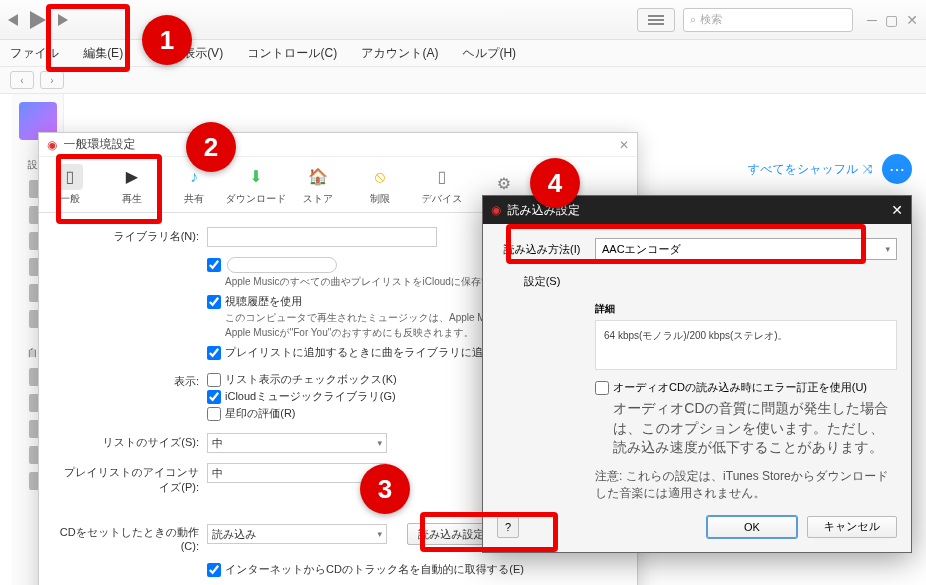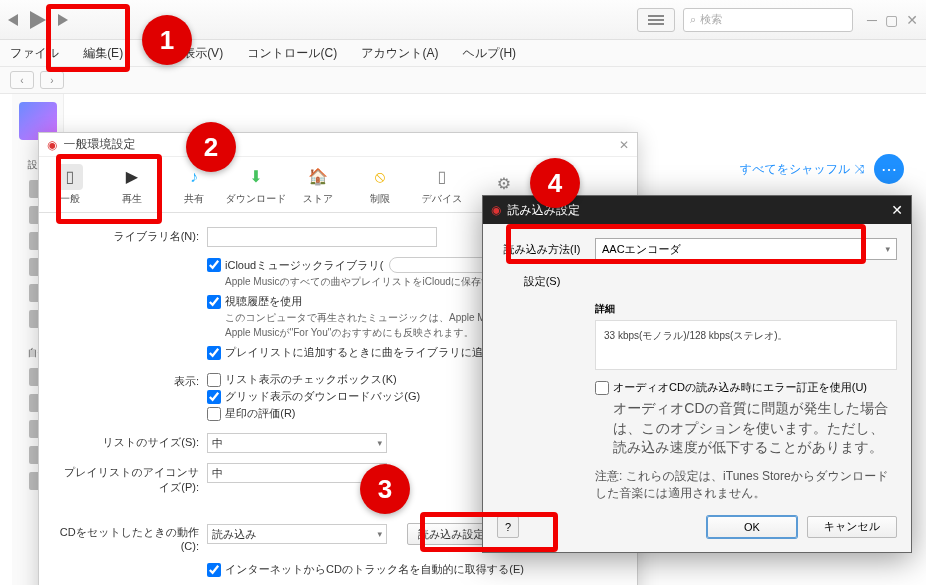--- a/index.html
+++ b/index.html
@@ -28,21 +28,21 @@
 .navbtn { width: 24px; height: 18px; border: 1px solid #d0d0d0; border-radius: 3px; display: flex; align-items: center; justify-content: center; color: #888; font-size: 10px; }
 
 
 .content { display: flex; height: calc(585px - 94px); }
 .left-col { width: 52px; background: #fafafa; border-right: 1px solid #eee; display: flex; flex-direction: column; align-items: center; padding-top: 8px; gap: 8px; margin-left: 12px; }
 .thumb { width: 38px; height: 38px; background: linear-gradient(135deg,#6b8cff,#d66fff); border-radius: 4px; }
 .sbicon { width: 18px; height: 18px; background: #bbb; border-radius: 2px; }
 .sblabel { font-size: 10px; color: #666; margin-top: 10px; }
 .right-col { flex: 1; position: relative; padding: 10px 20px; }
 
-.topright-controls { position: absolute; right: 22px; top: 60px; display: flex; align-items: center; gap: 10px; }
+.topright-controls { position: absolute; right: 14px; top: 60px; display: flex; align-items: center; gap: 10px; }
 .shuffle-link { color: #1e90ff; font-size: 12px; display: flex; align-items: center; gap: 4px; }
 .bluecircle { width: 30px; height: 30px; background: #1e90ff; border-radius: 50%; color: #fff; display: flex; align-items: center; justify-content: center; font-size: 16px; }
 
 
 .prefs { position: absolute; left: 38px; top: 132px; width: 600px; background: #fff; border: 1px solid #ccc; box-shadow: 0 4px 20px rgba(0,0,0,.2); }
 .prefs-title { height: 24px; display: flex; align-items: center; padding: 0 8px; font-size: 12px; color: #444; gap: 6px; border-bottom: 1px solid #eee; position: relative; }
 .prefs-title .x { position: absolute; right: 8px; color: #999; }
 .prefs-toolbar { height: 56px; display: flex; border-bottom: 1px solid #e0e0e0; }
 .tb-item { width: 62px; display: flex; flex-direction: column; align-items: center; justify-content: center; gap: 2px; font-size: 10px; color: #555; }
 .tb-item .ic { width: 26px; height: 26px; border-radius: 4px; display: flex; align-items: center; justify-content: center; font-size: 16px; }
@@ -212,21 +212,20 @@
       <div class="flabel">ライブラリ名(N):</div>
       <div class="fcontrol">
           <div class="txt"></div>
         </div>
     </div>
     <div class="frow">
       <div class="flabel"></div>
       <div class="fcontrol">
         <label class="chk">
             <input type="checkbox" checked="" style="">
-            <span>iCloudミュージックライブラリ(</span>
             <span style="display:inline-block;width:110px;height:16px;border:1px solid #ccc;border-radius:8px;margin-left:2px"></span>
           </label>
         <div class="help">Apple Musicのすべての曲やプレイリストをiCloudに保存すれば、お使</div>
         <label class="chk">
             <input type="checkbox" checked="" style="">
             <span>視聴履歴を使用</span>
           </label>
         <div class="help">このコンピュータで再生されたミュージックは、Apple Musicであなたをフォ</div>
         <div class="help" style="margin-top:-4px">Apple Musicが"For You"のおすすめにも反映されます。</div>
         <label class="chk">
@@ -237,21 +236,21 @@
     </div>
     <div class="frow">
       <div class="flabel">表示:</div>
       <div class="fcontrol">
         <label class="chk">
             <input type="checkbox" style="">
             <span>リスト表示のチェックボックス(K)</span>
           </label>
         <label class="chk">
             <input type="checkbox" checked="" style="">
-            <span>グリッド表示のダウンロードバッジ(G)</span>
+            <span>iCloudミュージックライブラリ(G)</span>
           </label>
         <label class="chk">
             <input type="checkbox" style="">
             <span>星印の評価(R)</span>
           </label>
       </div>
     </div>
     <div class="frow">
       <div class="flabel">リストのサイズ(S):</div>
       <div class="fcontrol"><div class="sel" style="width:180px">
@@ -303,21 +302,21 @@
           <span>AACエンコーダ</span>
           <span style="font-size:9px;color:#777">▾</span>
         </div>
     </div>
     <div class="drow">
       <div class="dlabel">設定(S)</div>
       <div class="dsel" style="visibility:hidden"></div>
     </div>
     <div style="margin-left:98px">
       <div style="font-size:10px;font-weight:bold;margin-bottom:4px">詳細</div>
-      <div class="detbox"><span>33 kbps(モノラル)/128 kbps(ステレオ)。</span></div>
+      <div class="detbox"><span>64 kbps(モノラル)/200 kbps(ステレオ)。</span></div>
       <label class="chk">
           <input type="checkbox" style="">
           <span>オーディオCDの読み込み時にエラー訂正を使用(U)</span>
         </label>
       <div class="dhelp">オーディオCDの音質に問題が発生した場合は、このオプションを使います。ただし、読み込み速度が低下することがあります。</div>
       <div class="dnote">注意: これらの設定は、iTunes Storeからダウンロードした音楽には適用されません。</div>
     </div>
     <div class="dlg-actions">
       <div class="qbtn">?</div>
       <div class="btn ok">

